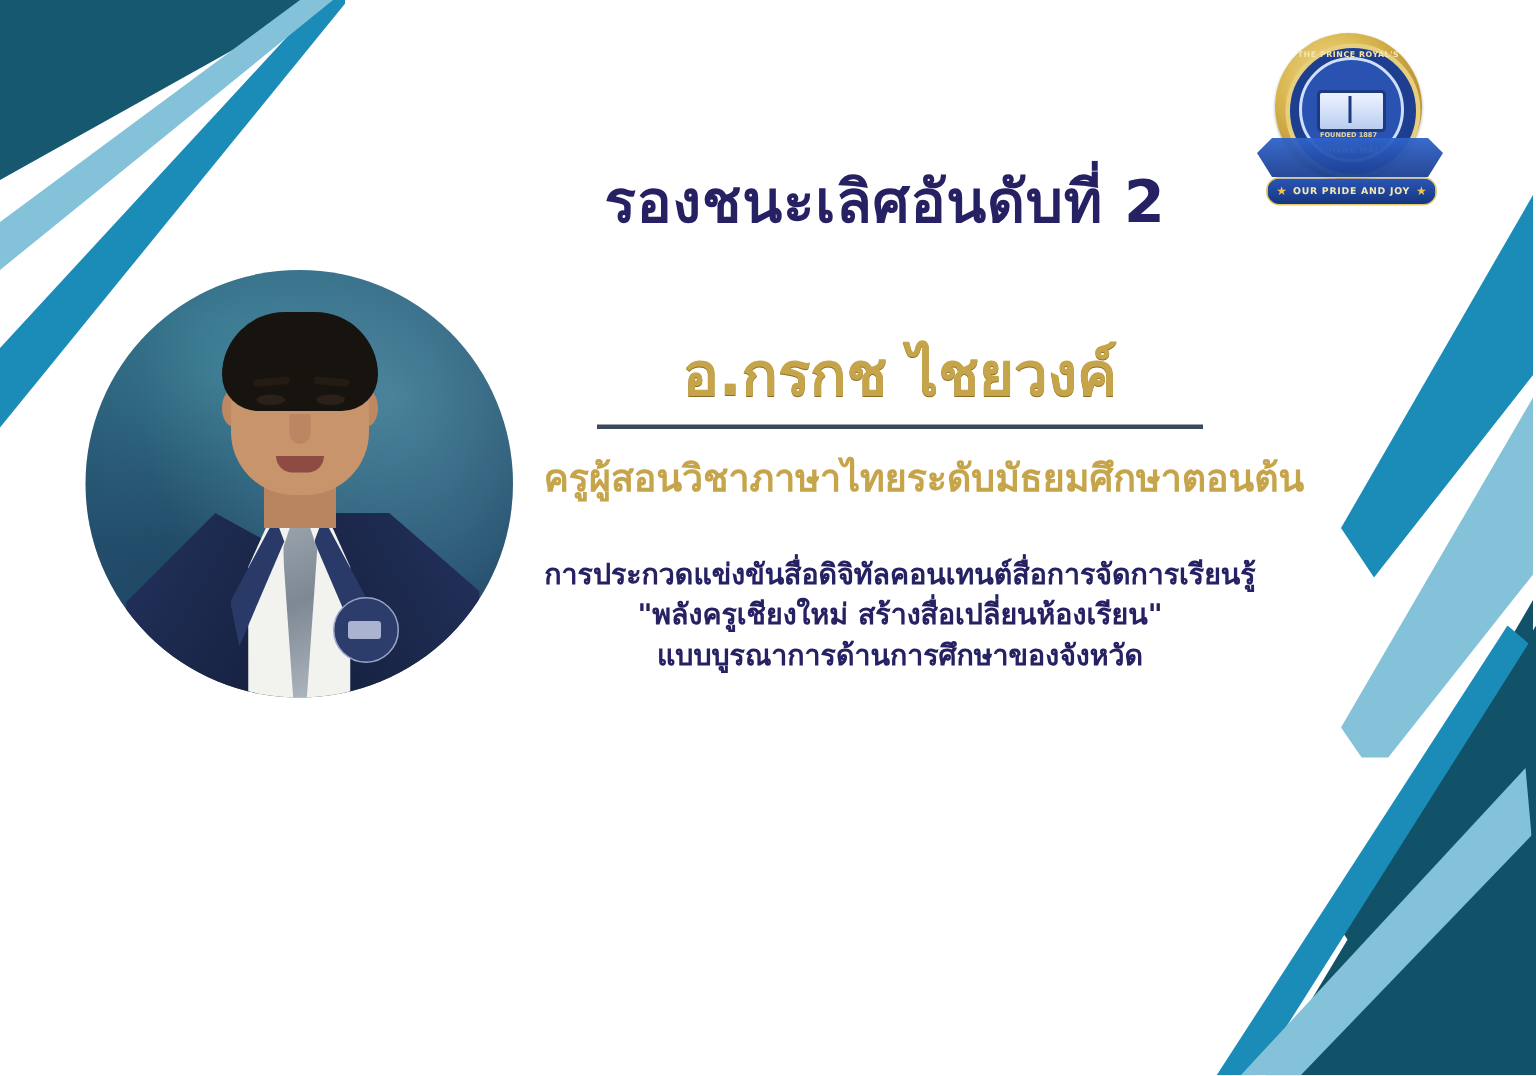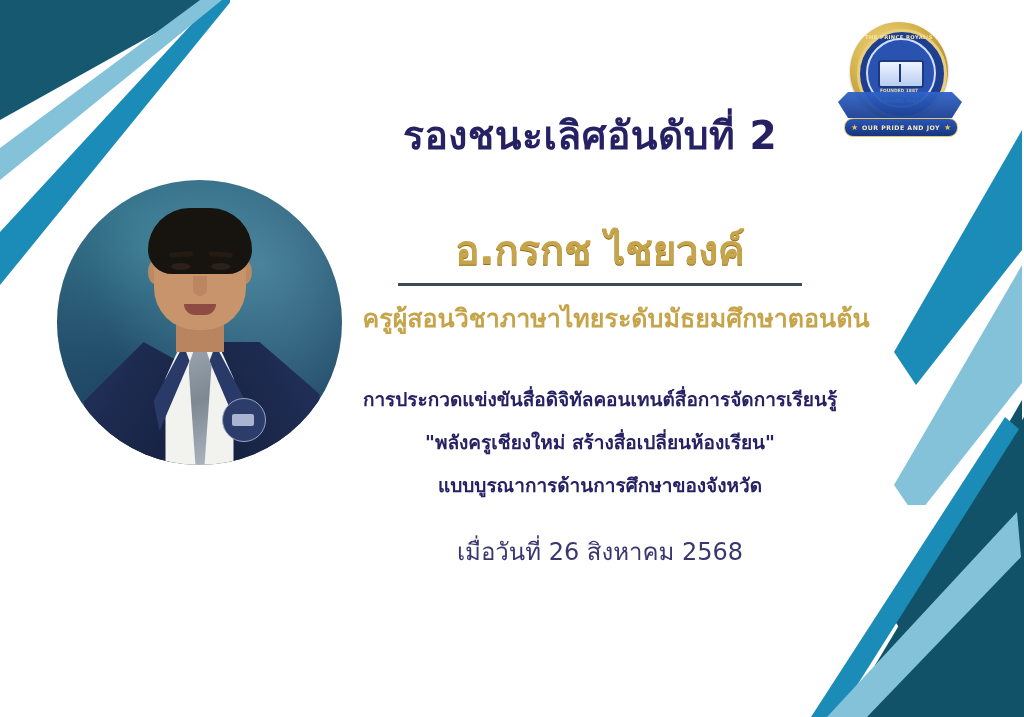--- a/index.html
+++ b/index.html
@@ -109,21 +109,21 @@
   #title{position:absolute;left:330px;top:112px;width:520px;text-align:center;
     font-size:39px;font-weight:bold;color:#262163;letter-spacing:.5px;line-height:1.25;}
   #name{position:absolute;left:330px;top:226px;width:540px;text-align:center;
     font-size:40px;font-weight:bold;color:#c6a44a;line-height:1.2;
     text-shadow:0 1px 0 #8e6d20;}
   #name-rule{position:absolute;left:398px;top:283px;width:404px;height:3px;background:#3c4a5e;}
   #role{position:absolute;left:336px;top:303px;width:560px;text-align:center;
     font-size:25px;font-weight:bold;color:#c6a44a;line-height:1.3;}
   #body{position:absolute;left:330px;top:370px;width:540px;text-align:center;
     font-size:19px;font-weight:bold;color:#262163;line-height:1.42;}
-  #body div{white-space:nowrap;margin-top:16px;}
+  #body div{white-space:nowrap;}
   #footer{position:absolute;left:330px;top:534px;width:540px;text-align:center;
     font-size:24px;color:#3a3770;line-height:1.5;}
 </style>
 </head>
 <body>
 
 <div id="card">
 
   <div class="deco tl-dark"></div>
   <div class="deco tl-mid"></div>
@@ -182,16 +182,15 @@
 
   <div id="role">ครูผู้สอนวิชาภาษาไทยระดับมัธยมศึกษาตอนต้น</div>
 
   <div id="body">
     <div>การประกวดแข่งขันสื่อดิจิทัลคอนเทนต์สื่อการจัดการเรียนรู้</div>
     <div>"พลังครูเชียงใหม่ สร้างสื่อเปลี่ยนห้องเรียน"</div>
     <div>แบบบูรณาการด้านการศึกษาของจังหวัด</div>
   </div>
 
   <div id="footer">
-    <div>เมื่อวันที่ 26 สิงหาคม 2568</div>
   </div>
 
 </div>
 
 </body></html>

